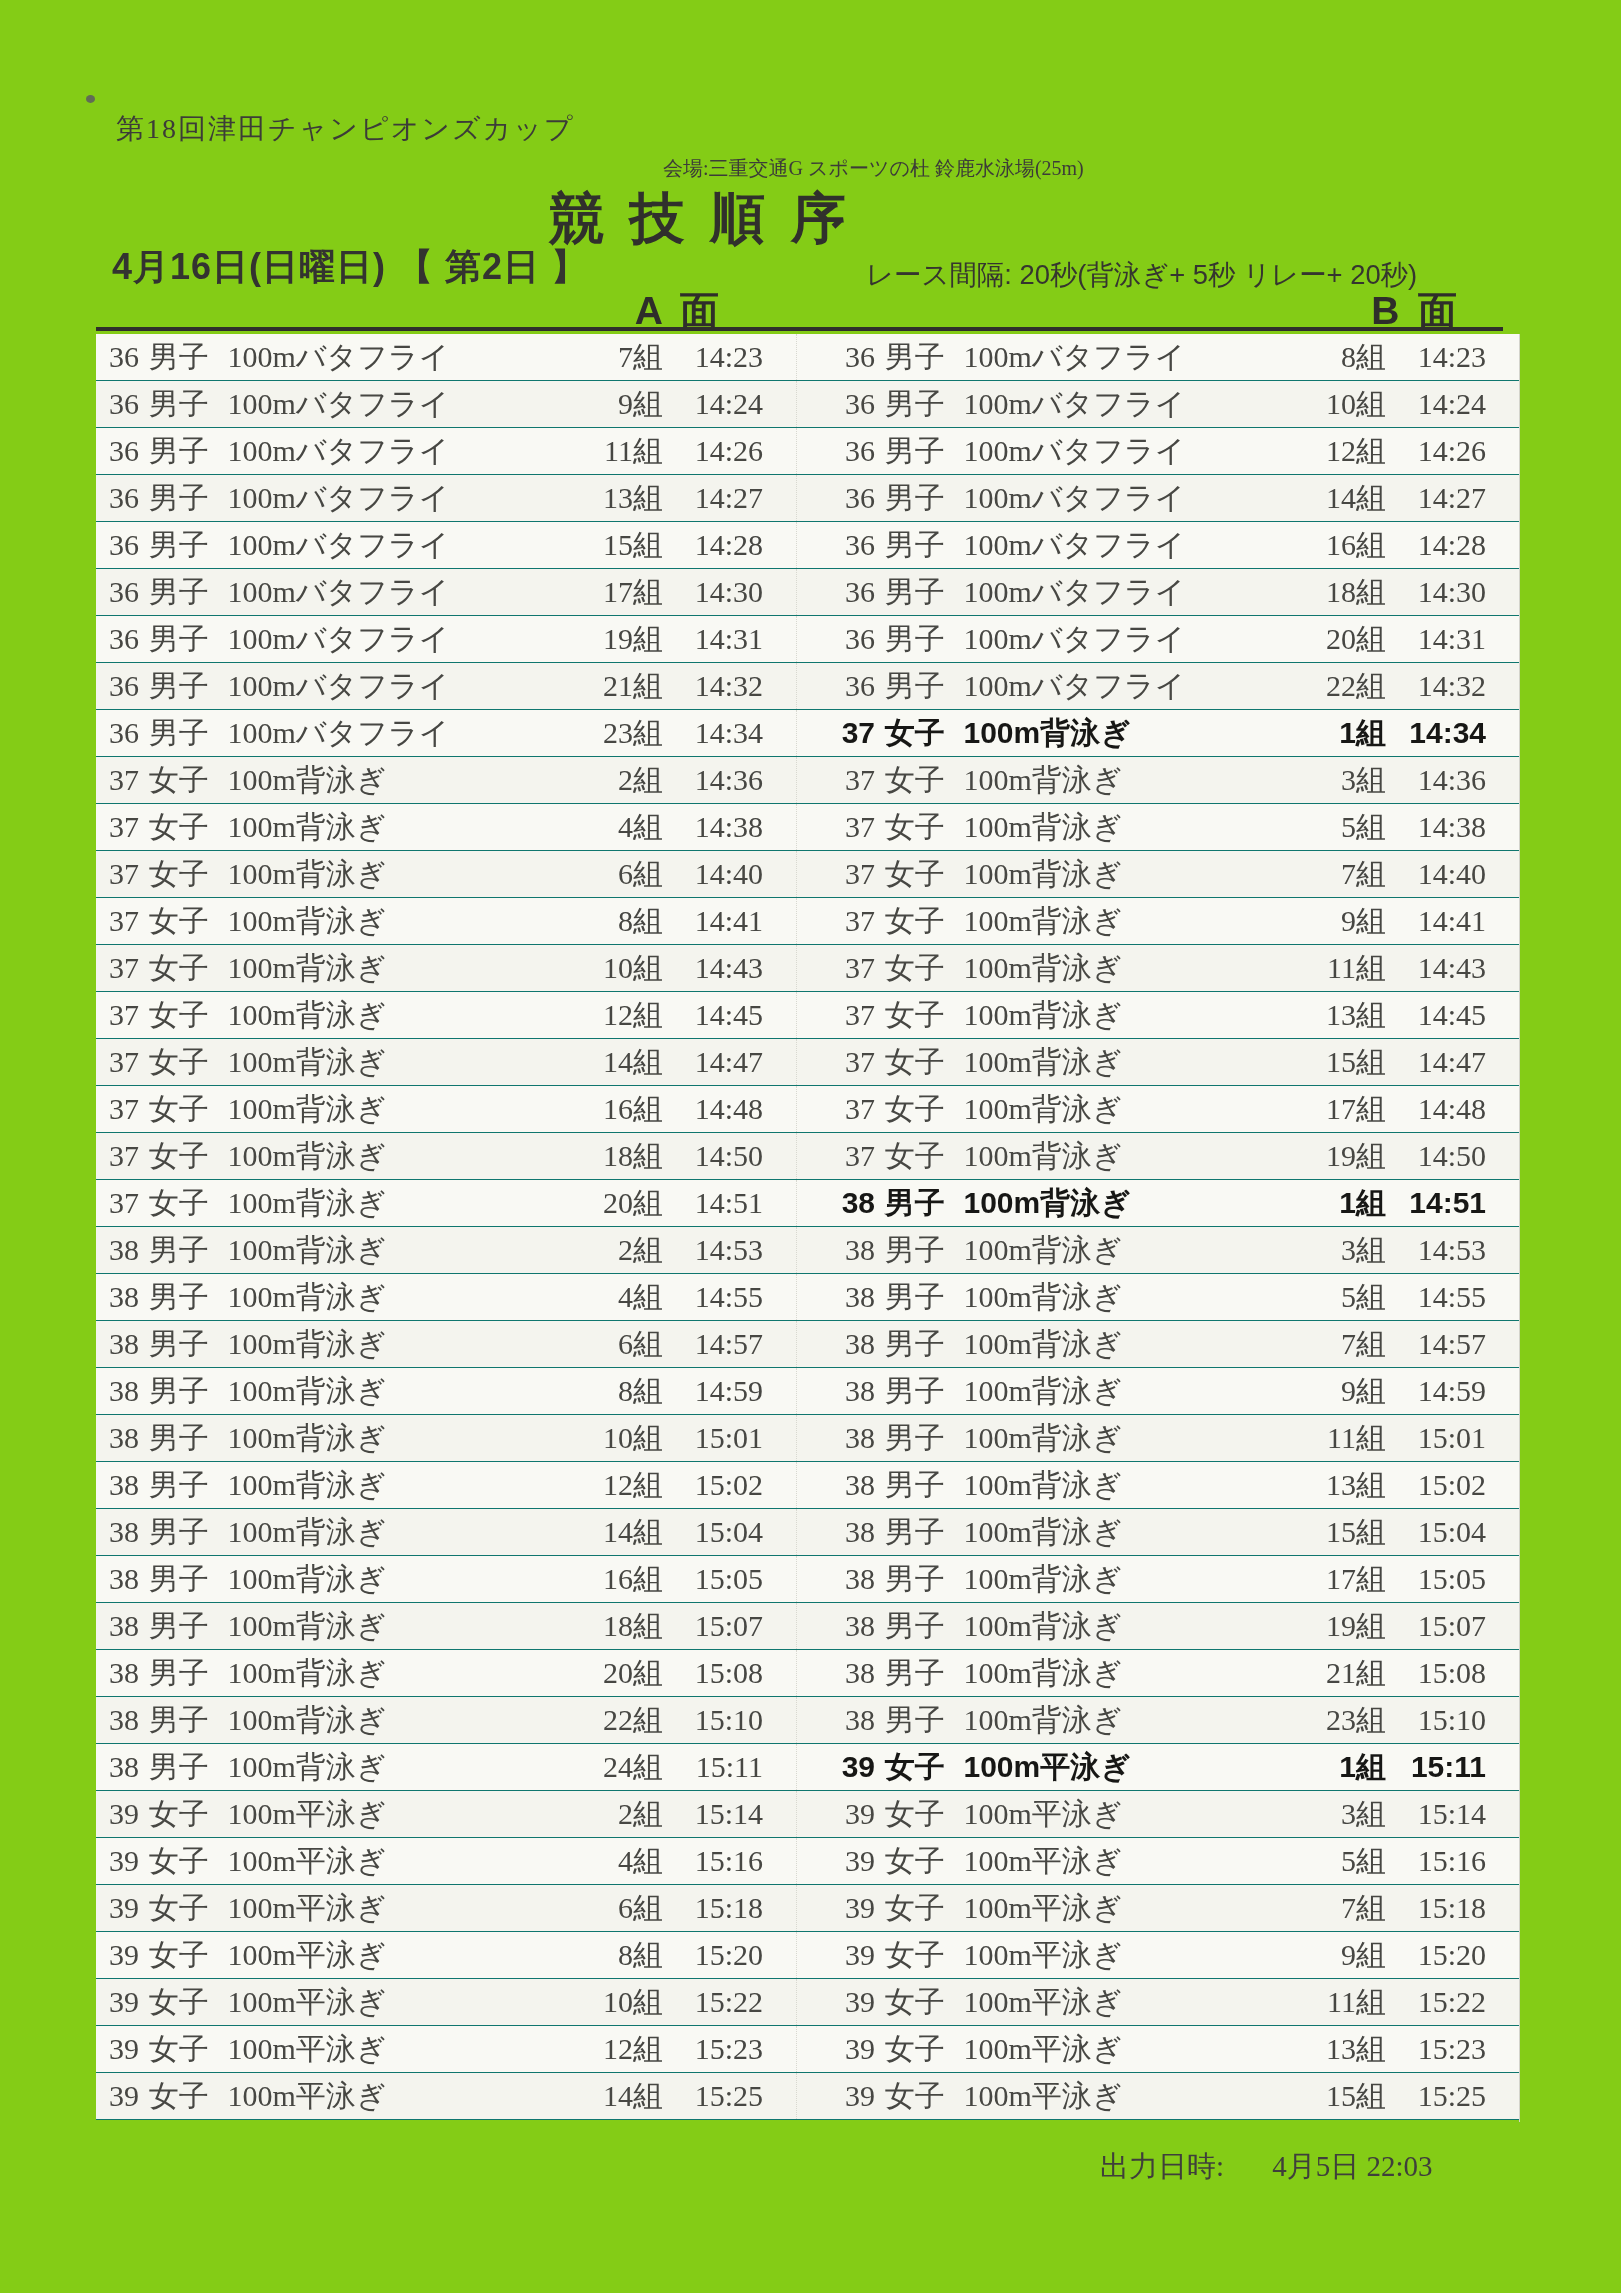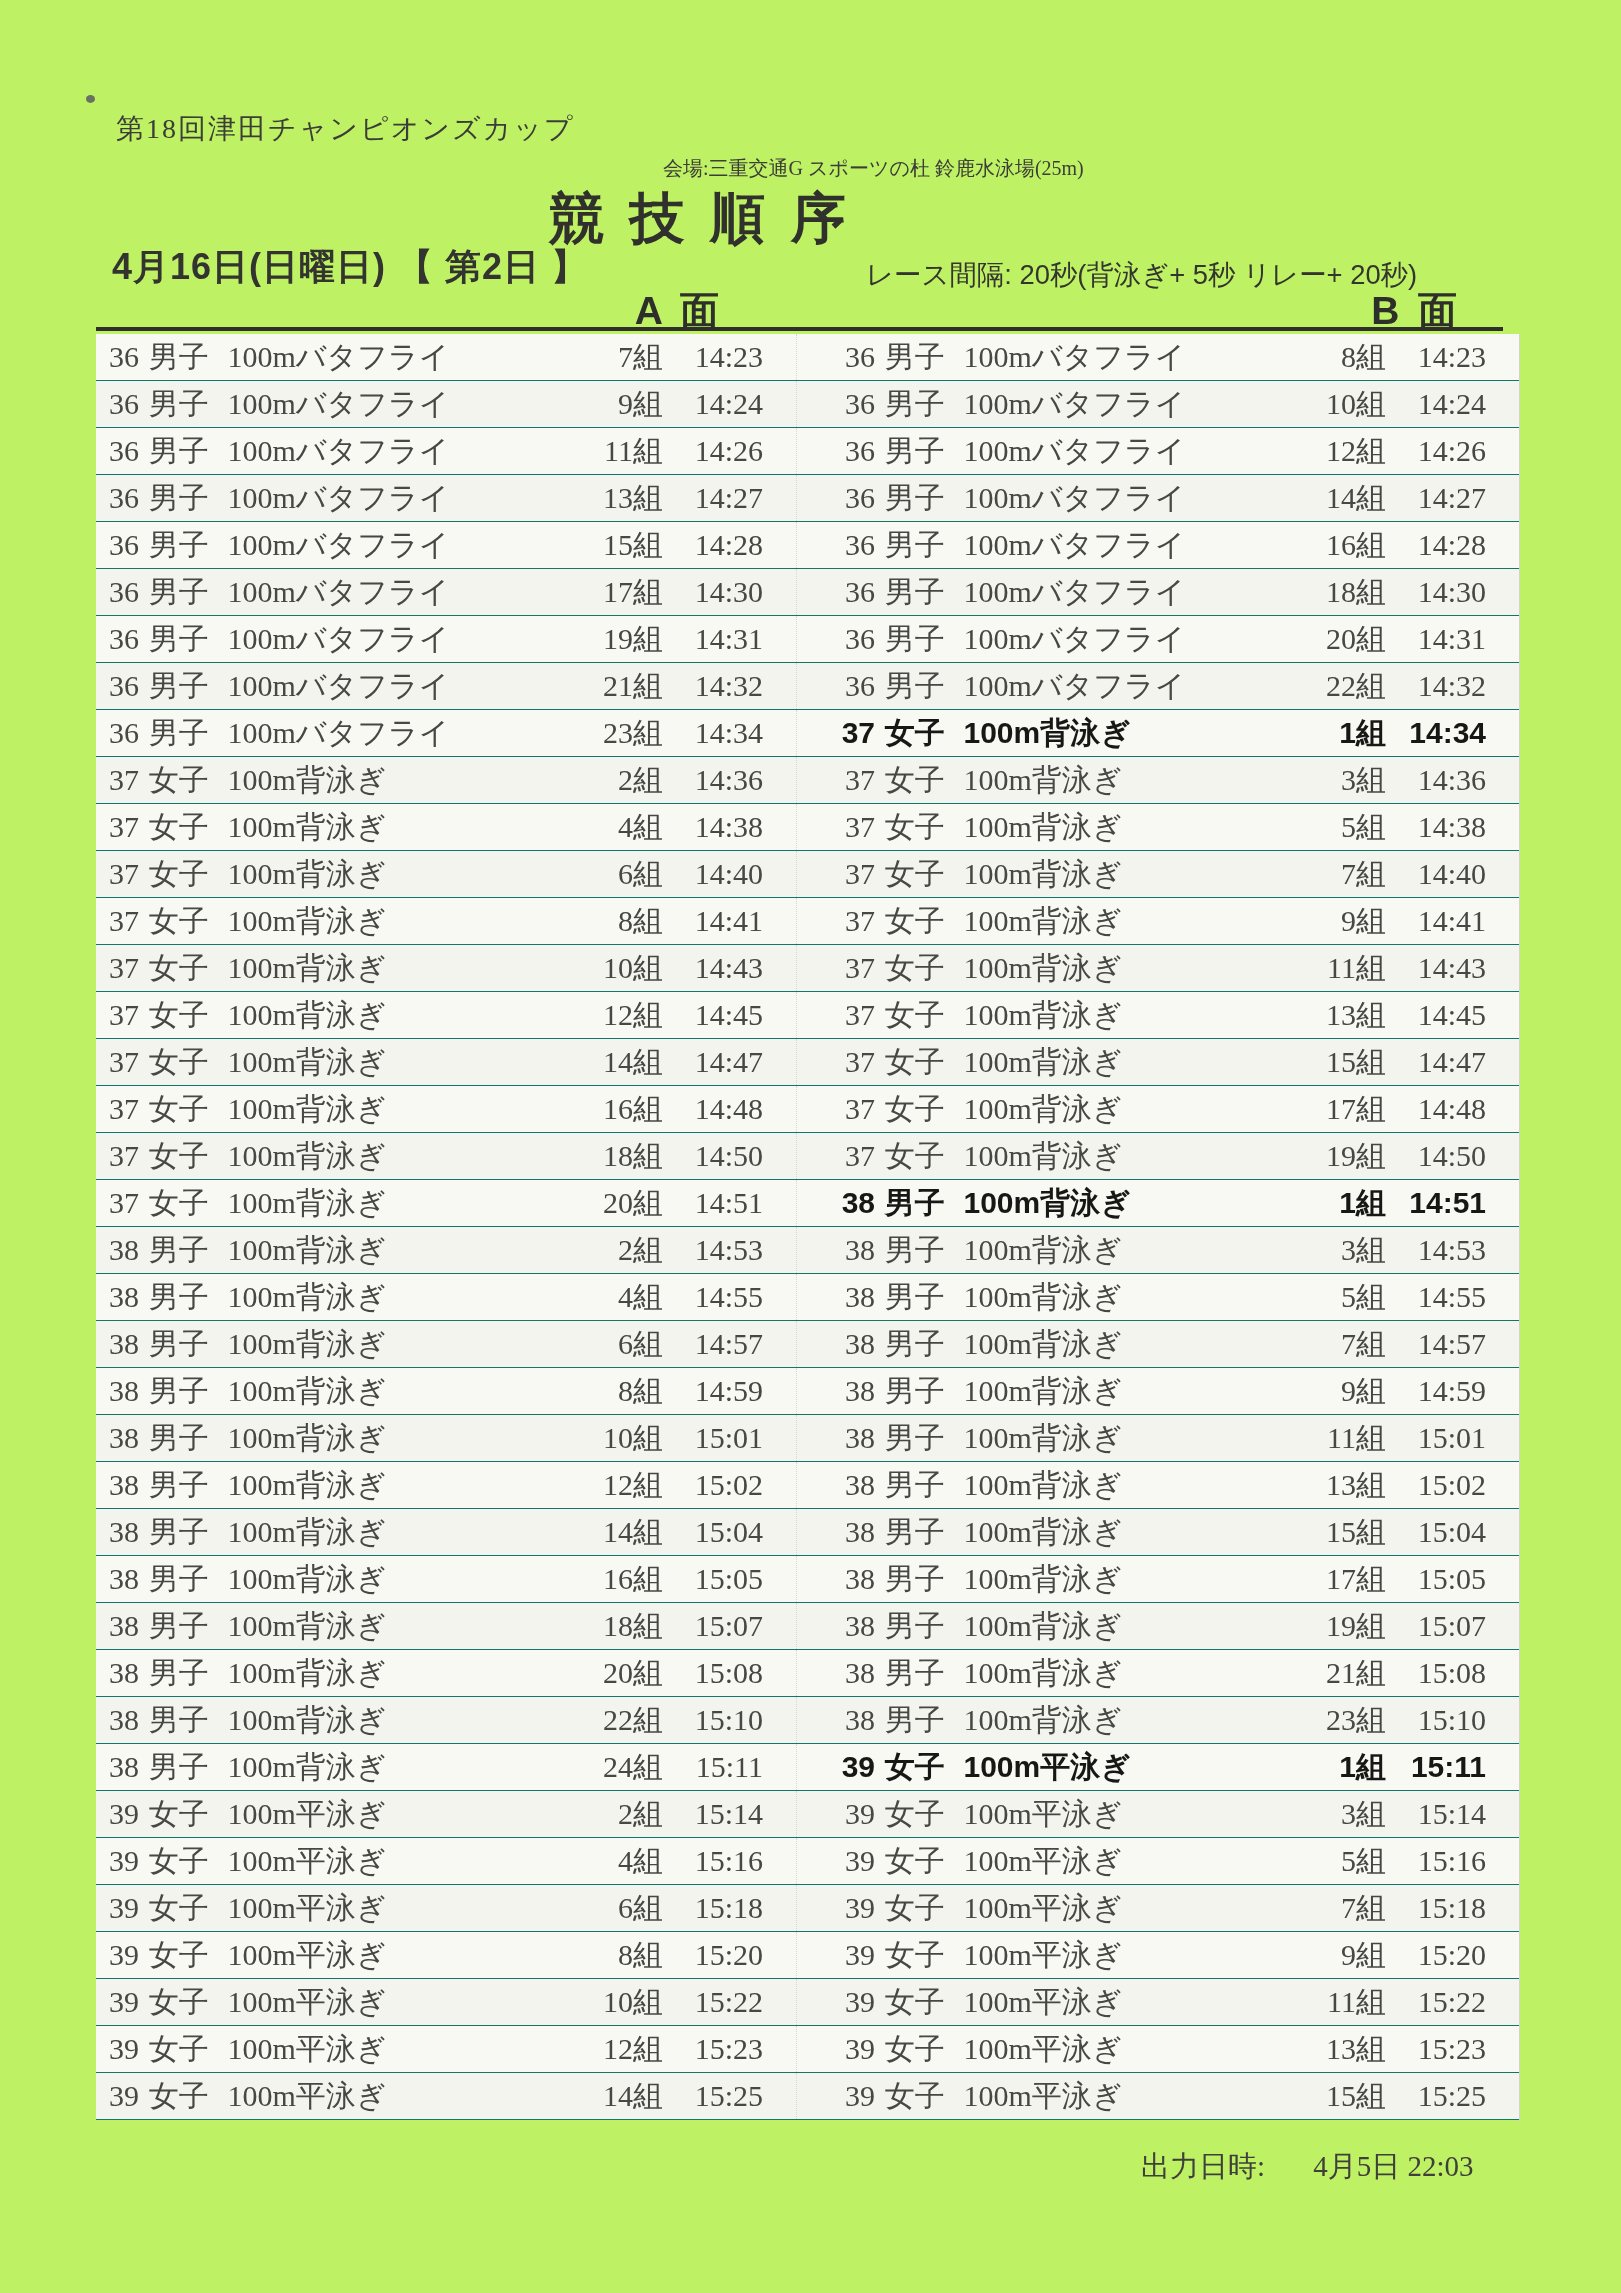--- a/index.html
+++ b/index.html
@@ -1,19 +1,19 @@
 <!DOCTYPE html>
 <html><head>
 <meta charset="utf-8">
 <style>
   html,body{margin:0;padding:0;}
   .page{
     position:relative;
     width:1621px;height:2294px;
-    background:#bef264;
+    background:#84cc16;
     font-family:"Liberation Serif","DejaVu Serif",serif;
     color:#44443f;
     overflow:hidden;
   }
   
   .h-title{position:absolute;left:116px;top:110px;font-size:28px;letter-spacing:2px;color:#3c3c38;}
   .h-sub{position:absolute;left:114px;top:147px;font-size:28px;color:#3c3c38;}
   .h-venue{position:absolute;left:663px;top:155px;font-size:20px;color:#3c3c38;}
   .page-title{
     position:absolute;left:549px;top:182px;
@@ -50,21 +50,21 @@
   .c-no{width:43px;text-align:right;}
   .c-gender{width:65px;margin-left:9.8px;}
   .c-event{flex:1;margin-left:13.7px;white-space:nowrap;}
   .c-heat{width:90px;text-align:right;white-space:nowrap;}
   .c-time{width:100px;text-align:right;margin-right:33px;}
   .half.bold{
     font-family:"Liberation Sans","DejaVu Sans",sans-serif;
     font-weight:bold;color:#171715;
   }
   
-  .footer{position:absolute;left:1141px;top:2147px;font-size:29px;color:#3f3f3b;white-space:nowrap;}
+  .footer{position:absolute;left:1100px;top:2147px;font-size:29px;color:#3f3f3b;white-space:nowrap;}
   .footer .val{margin-left:41px;}
   
   .speck1{position:absolute;left:86px;top:95px;width:8.8px;height:7.8px;background:#5a5a60;border-radius:50%;opacity:.85;}
   .speck2{position:absolute;left:412px;top:1260px;width:4.9px;height:10.8px;background:#7a7a76;border-radius:2px;opacity:.8;}
 </style>
 </head>
 <body>
 
 <div class="page">
 

